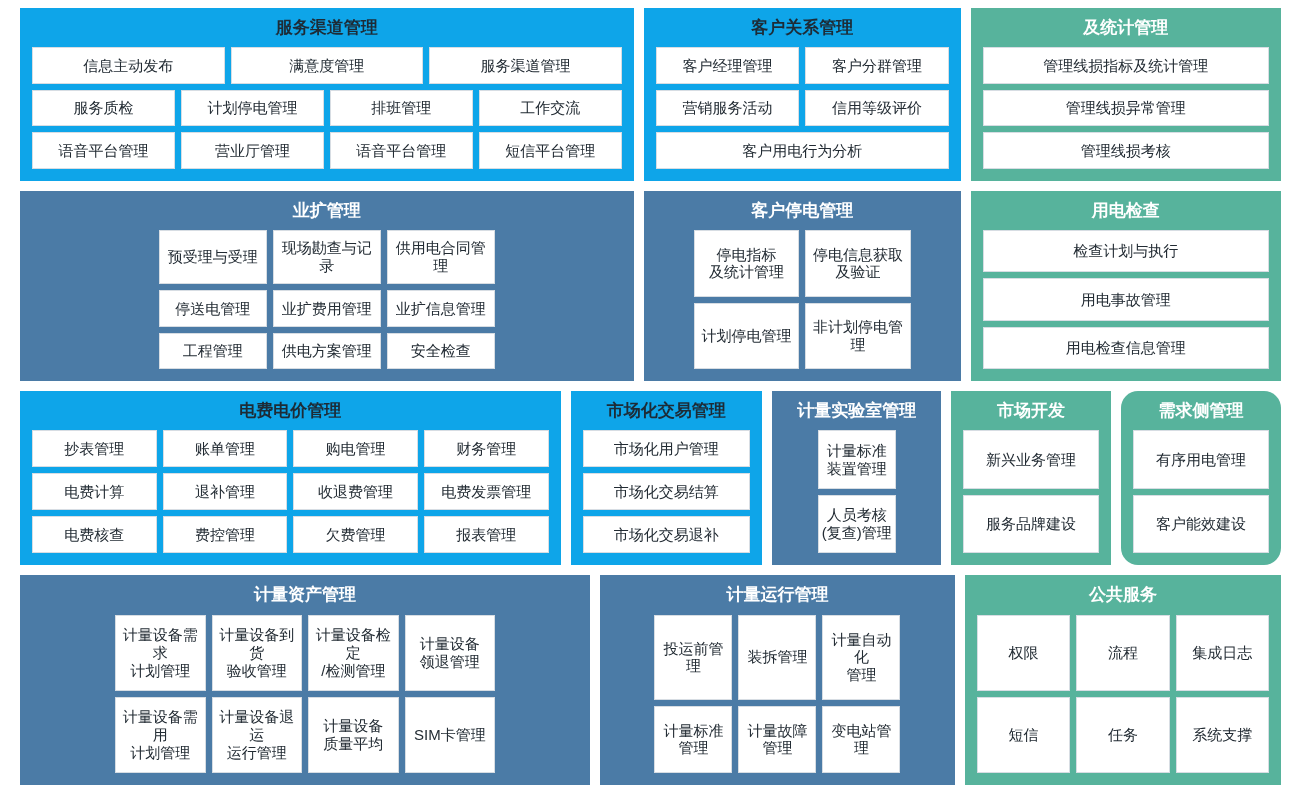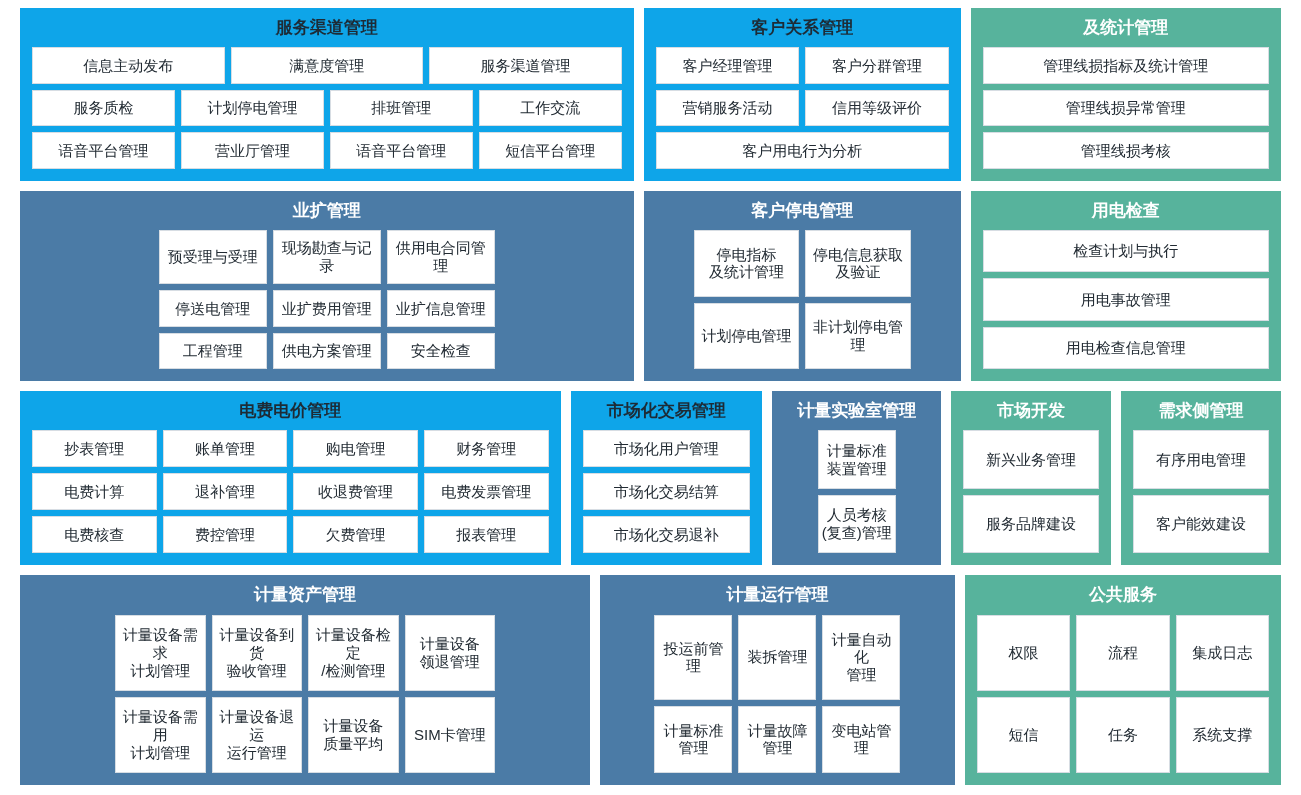--- a/index.html
+++ b/index.html
@@ -244,21 +244,21 @@
         <div class="panel-title">市场开发</div>
         <div class="cells">
           <div class="cell-row">
             <div class="cell">新兴业务管理</div>
           </div>
           <div class="cell-row">
             <div class="cell">服务品牌建设</div>
           </div>
         </div>
       </div>
-      <div class="panel theme-teal" style="flex: 1.5 1 0px;">
+      <div class="panel theme-teal" style="flex: 1.5 1 0px; border-radius: 17px;">
         <div class="panel-title">需求侧管理</div>
         <div class="cells">
           <div class="cell-row">
             <div class="cell">有序用电管理</div>
           </div>
           <div class="cell-row">
             <div class="cell">客户能效建设</div>
           </div>
         </div>
       </div>

